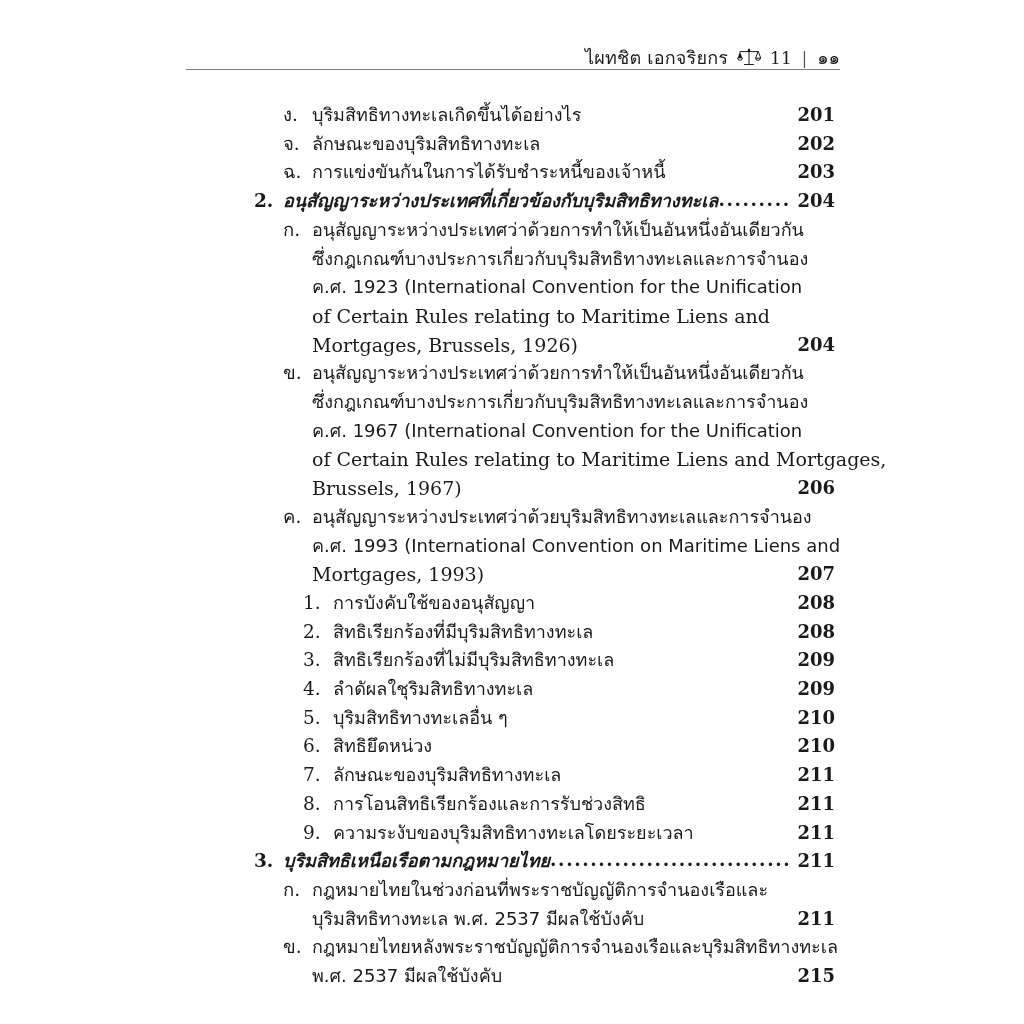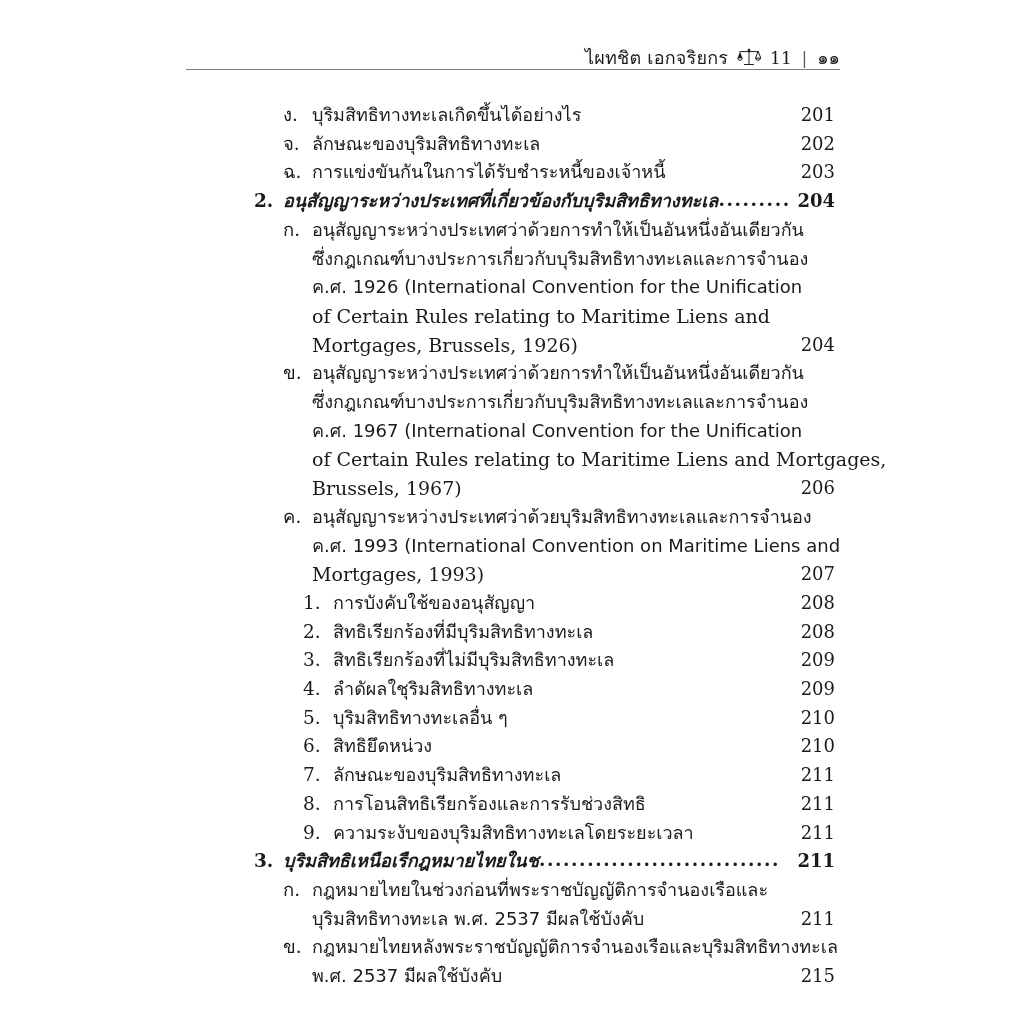--- a/index.html
+++ b/index.html
@@ -122,20 +122,21 @@
 
   .pageno {
     position: absolute;
     right: 189px;      
     top: 0;
     width: 46px;
     text-align: right;
     font-family: "DejaVu Serif", "Liberation Serif", serif;
     font-size: 18px;
     white-space: nowrap;
+    font-weight: bold;
   }
 
   .bold { font-weight: bold; }
   .bold .thai { font-weight: bold; font-style: italic; }
   .bold .pageno { font-weight: bold; }
 
   
   .cont {
     padding-left: 312px;
   }
@@ -192,21 +193,21 @@
         <span class="pageno">204</span>
       </div>
       <div class="row lvl-alpha">
         <span class="marker marker-alpha">ก.</span>
         <span class="label thai">อนุสัญญาระหว่างประเทศว่าด้วยการทำให้เป็นอันหนึ่งอันเดียวกัน</span>
       </div>
       <div class="row cont">
         <span class="label thai">ซึ่งกฎเกณฑ์บางประการเกี่ยวกับบุริมสิทธิทางทะเลและการจำนอง</span>
       </div>
       <div class="row cont">
-        <span class="label thai">ค.ศ. 1926 (International Convention for the Unification</span>
+        <span class="label thai">ค.ศ. 1923 (International Convention for the Unification</span>
       </div>
       <div class="row cont">
         <span class="label latin">of Certain Rules relating to Maritime Liens and</span>
       </div>
       <div class="row cont">
         <span class="label latin">Mortgages, Brussels, 1926)</span>
         <span class="pageno">204</span>
       </div>
       <div class="row lvl-alpha">
         <span class="marker marker-alpha">ข.</span>
@@ -276,21 +277,21 @@
         <span class="label thai">การโอนสิทธิเรียกร้องและการรับช่วงสิทธิ</span>
         <span class="pageno">211</span>
       </div>
       <div class="row lvl-item">
         <span class="marker marker-item">9.</span>
         <span class="label thai">ความระงับของบุริมสิทธิทางทะเลโดยระยะเวลา</span>
         <span class="pageno">211</span>
       </div>
       <div class="row lvl-num bold">
         <span class="marker marker-num">3.</span>
-        <span class="label thai">บุริมสิทธิเหนือเรืกฎหมายไทยในช</span>
+        <span class="label thai">บุริมสิทธิเหนือเรือตามกฎหมายไทย</span>
         <span class="leader" style="max-width: 239.938px; width: 239.938px;">.....................................................................................................................</span>
         <span class="pageno">211</span>
       </div>
       <div class="row lvl-alpha">
         <span class="marker marker-alpha">ก.</span>
         <span class="label thai">กฎหมายไทยในช่วงก่อนที่พระราชบัญญัติการจำนองเรือและ</span>
       </div>
       <div class="row cont">
         <span class="label thai">บุริมสิทธิทางทะเล พ.ศ. 2537 มีผลใช้บังคับ</span>
         <span class="pageno">211</span>

